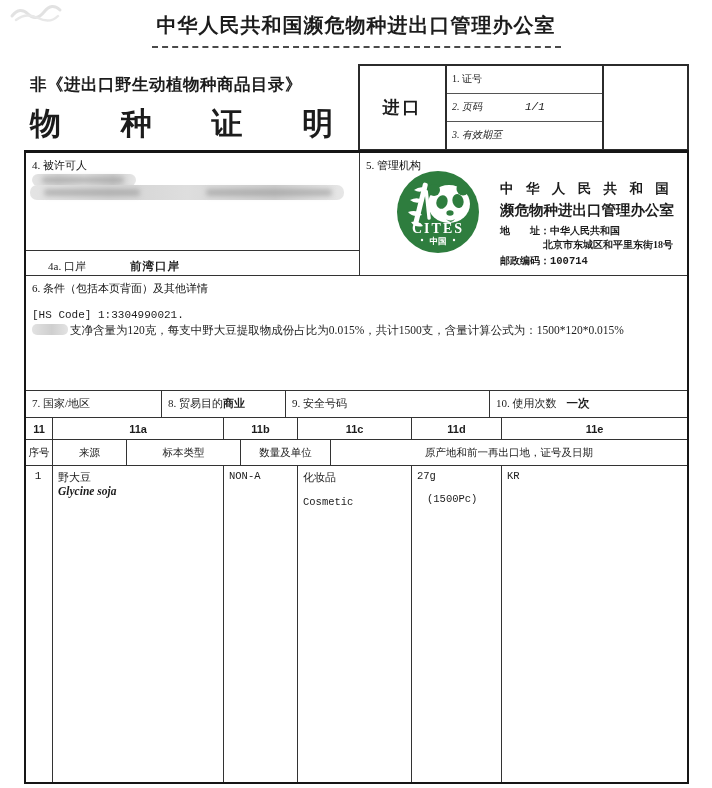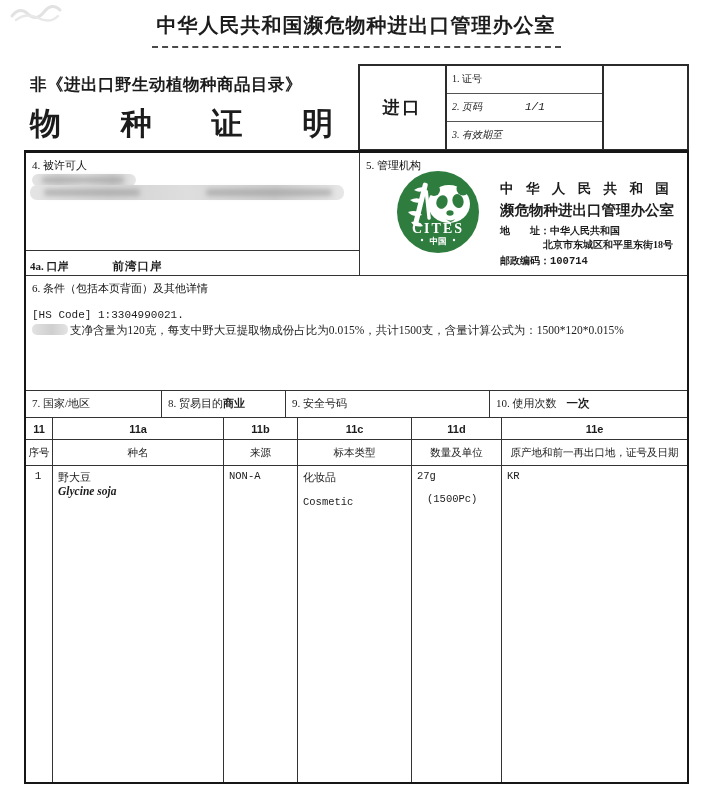--- a/index.html
+++ b/index.html
@@ -30,21 +30,21 @@
   .imp-blank { flex: 1; }
 
   
   .tbl { position: absolute; left: 24px; top: 150px; width: 665px; height: 634px;
          border: 2px solid #161616; border-top-width: 3px; display: flex; flex-direction: column; }
   .rowA { height: 123px; border-bottom: 1.5px solid #333; display: flex; }
   .colL { width: 334px; border-right: 1.5px solid #333; display: flex; flex-direction: column; gap: 6px; }
   .sec4 { height: 98px; border-bottom: 1.5px solid #333; position: relative; }
   .sec-label { font-size: 11px; padding: 5px 0 0 6px; color: #111; }
   .sec4a { flex: 1; display: flex; align-items: center; }
-  .sec4a .lab { font-size: 11px; font-weight: bold; padding-left: 4px; }
+  .sec4a .lab { font-size: 11px; font-weight: normal; padding-left: 22px; }
   .sec4a .val { font-size: 11.5px; font-weight: bold; margin-left: 44px; letter-spacing: 1px; }
   .sec5 { flex: 1; position: relative; }
   .sec5-info { position: absolute; left: 140px; top: 27px; width: 186px; }
   .cn-line { font-size: 13.5px; font-weight: bold; word-spacing: 9px; white-space: nowrap; }
   .office-line { font-size: 14.5px; font-weight: bold; margin-top: 3px; white-space: nowrap; }
   .addr { font-size: 10px; font-weight: bold; margin-top: 4px; white-space: nowrap; }
   .addr2 { font-size: 10px; font-weight: bold; margin-left: 43px; white-space: nowrap; }
   .post { font-size: 10px; font-weight: bold; margin-top: 2px; white-space: nowrap; }
   .post .num { font-family: "Liberation Mono", "DejaVu Sans Mono", monospace; font-size: 10.5px; }
   .logo-svg { position: absolute; left: 36px; top: 17px; }
@@ -205,21 +205,20 @@
       <div class="w1">11</div>
       <div class="w2">11a</div>
       <div class="w3">11b</div>
       <div class="w4">11c</div>
       <div class="w5">11d</div>
       <div class="w6">11e</div>
     </div>
 
     <div class="rowE">
       <div class="w1">序号</div>
-      <div class="w2">种名</div>
       <div class="w3">来源</div>
       <div class="w4">标本类型</div>
       <div class="w5">数量及单位</div>
       <div class="w6">原产地和前一再出口地，证号及日期</div>
     </div>
 
     <div class="rowF">
       <div class="w1 cell-no">1</div>
       <div class="w2">
         <div class="species-cn">野大豆</div>

